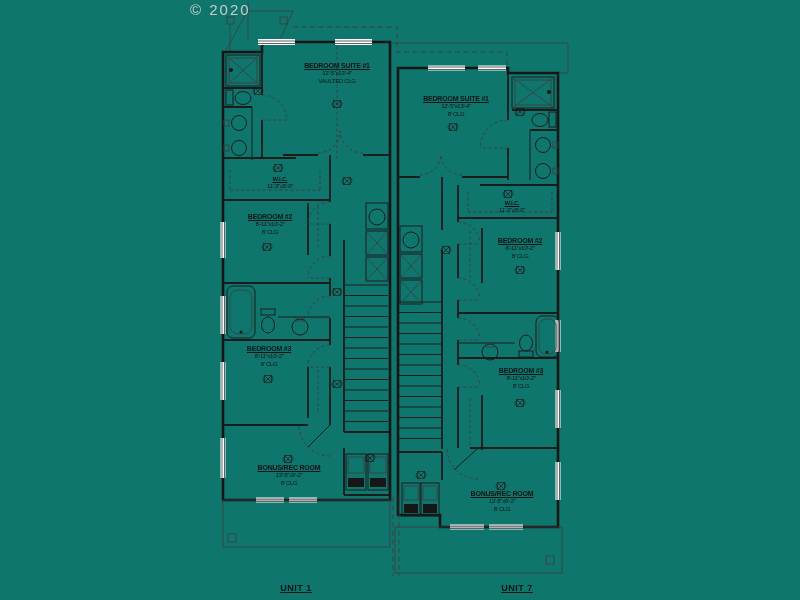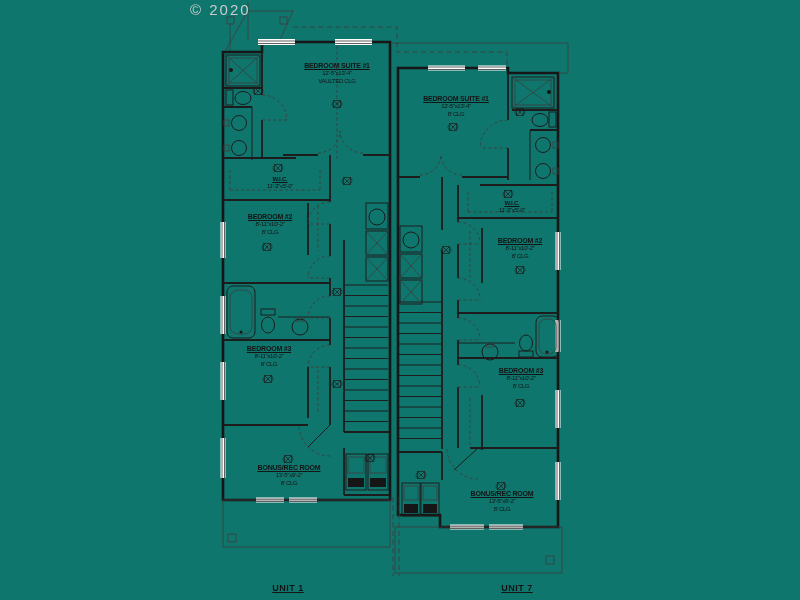--- a/index.html
+++ b/index.html
@@ -354,16 +354,16 @@
   <div class="rname">BEDROOM #3</div>
   <div class="rdim">8'-11"x10'-2"</div>
   <div class="rdim">8' CLG</div>
 </div>
 <div class="rlabel" style="left:502px;top:490px">
   <div class="rname">BONUS/REC ROOM</div>
   <div class="rdim">13'-5"x9'-2"</div>
   <div class="rdim">8' CLG</div>
 </div>
 
-<div class="ulabel" style="left:288px;top:583px">UNIT 1</div>
+<div class="ulabel" style="left:296px;top:583px">UNIT 1</div>
 <div class="ulabel" style="left:517px;top:583px">UNIT 7</div>
 
 </div>
 
 </body></html>

